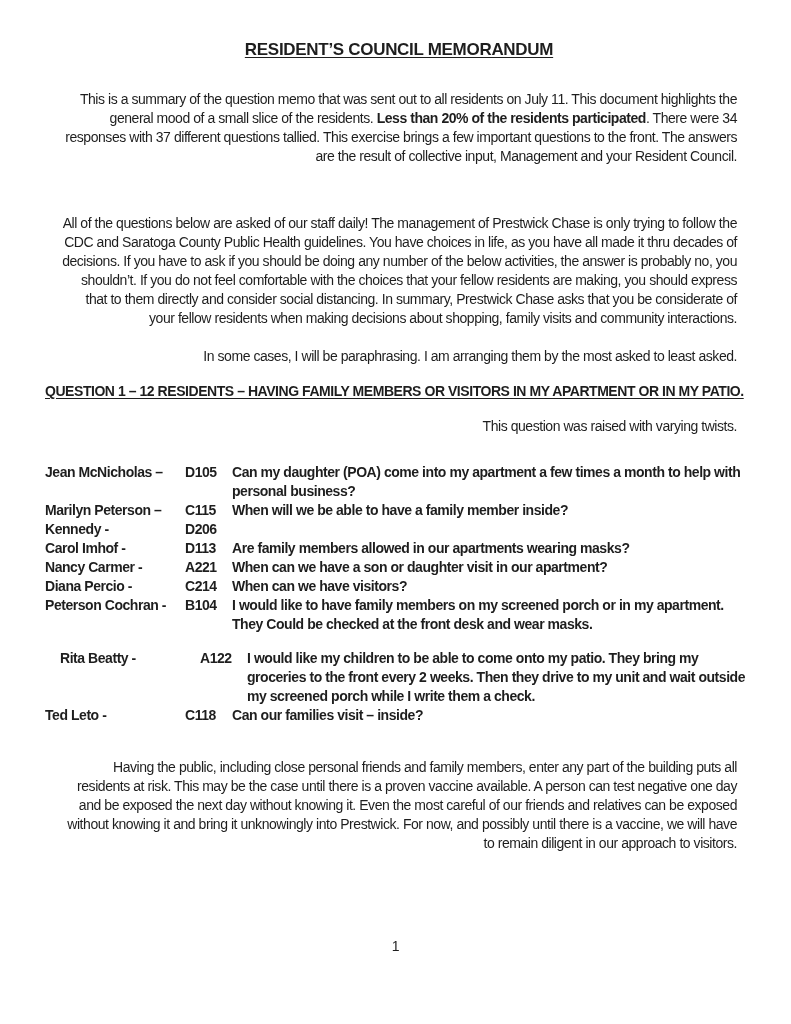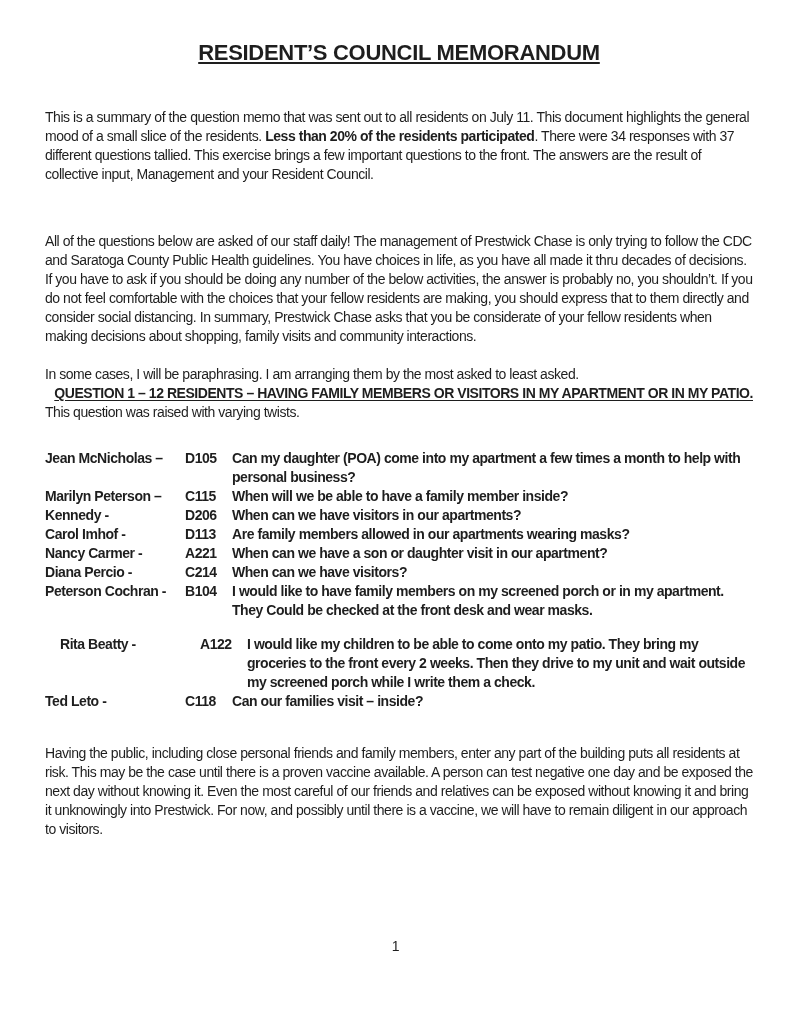--- a/index.html
+++ b/index.html
@@ -15,38 +15,39 @@
     position: relative;
     overflow: hidden;
   }
   .page {
     padding: 40px 38px 0 45px;
     width: 708px;
     box-sizing: content-box;
   }
   .doc-title {
     text-align: center;
-    font-size: 22px;
+    font-size: 17px;
     font-weight: bold;
     letter-spacing: -0.3px;
-    margin: 0 0 42px 0;
+    margin: 0 0 30px 0;
   }
   .doc-title span {
     text-decoration: underline;
     text-underline-offset: 2px;
   }
   .para {
     font-size: 14px;
     line-height: 19px;
     letter-spacing: -0.45px;
-    margin: 0;
+    margin: 16px;
+    text-align: right;
   }
   .bold { font-weight: bold; }
   .gap-lg { margin-top: 48px; }
-  .gap-md { margin-top: 28px; text-align: right; }
+  .gap-md { margin-top: 28px; }
   .gap-sm { margin-top: 19px; }
   .section-heading {
     font-size: 14px;
     font-weight: bold;
     letter-spacing: -0.45px;
     line-height: 19px;
     margin: 0;
   }
   .section-heading span {
     text-decoration: underline;
@@ -106,21 +107,20 @@
       <span class="entry-question">Can my daughter (POA) come into my apartment a few times a month to help with personal business?</span>
     </div>
     <div class="entry-row">
       <span class="entry-name">Marilyn Peterson –</span>
       <span class="entry-unit">C115</span>
       <span class="entry-question">When will we be able to have a family member inside?</span>
     </div>
     <div class="entry-row">
       <span class="entry-name">Kennedy -</span>
       <span class="entry-unit">D206</span>
-      <span class="entry-question">When can we have visitors in our apartments?</span>
     </div>
     <div class="entry-row">
       <span class="entry-name">Carol Imhof -</span>
       <span class="entry-unit">D113</span>
       <span class="entry-question">Are family members allowed in our apartments wearing masks?</span>
     </div>
     <div class="entry-row">
       <span class="entry-name">Nancy Carmer -</span>
       <span class="entry-unit">A221</span>
       <span class="entry-question">When can we have a son or daughter visit in our apartment?</span>

